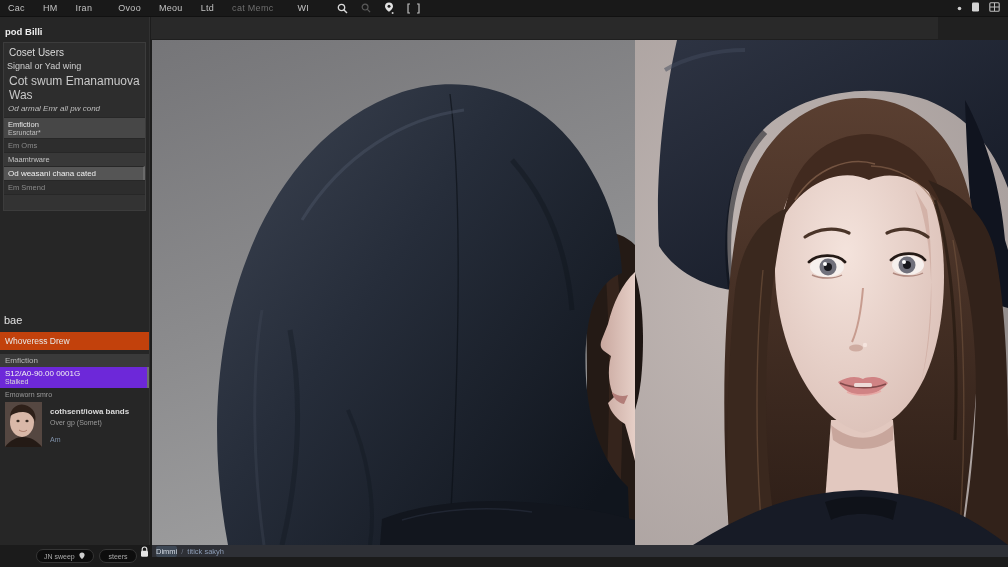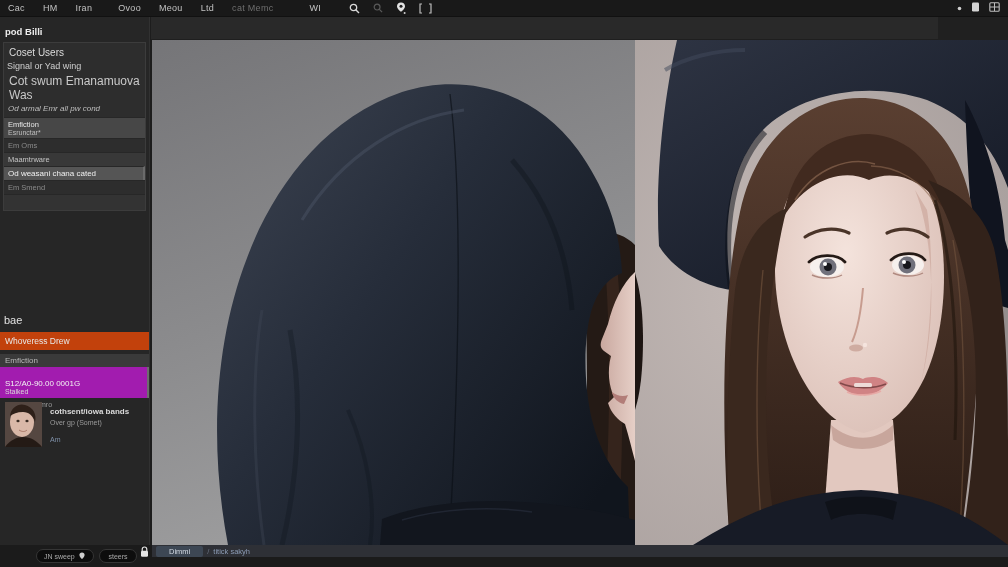--- a/index.html
+++ b/index.html
@@ -34,21 +34,21 @@
   .ip-row.mid { background:#383838; color:#c4c4c4; }
   .ip-row.bright { background:#555555; color:#f0f0f0; font-size:8px; border-right:2px solid #6a6a6a; }
   .ip-foot { height:16px; background:#333333; border-top:1px solid #272727; }
 
   .section-label { position:absolute; top:297px; left:4px; font-size:11px; color:#e0e0e0; }
 
   .sel-block { position:absolute; top:315px; left:0; width:149px; font-size:8px; }
   .sel-header { background:#c2410c; color:#e8e8e8; padding:4px 5px; font-size:8.5px; }
   .sel-gap { height:4px; }
   .sel-item1 { background:#3a3a3a; color:#b9b9b9; padding:2px 5px; }
-  .sel-item2 { background:#a21caf; color:#f2f2f2; padding:12px 5px 3px; border-right:2px solid #6d6d6d; }
+  .sel-item2 { background:#6d28d9; color:#f2f2f2; padding:2px 5px 3px; border-right:2px solid #6d6d6d; }
   .sel-item2 .l2 { font-size:7px; color:#d8d8d8; }
   .sel-foot { padding:3px 5px; font-size:7px; color:#9a9a9a; }
 
   .list-item { position:absolute; top:385px; left:5px; width:140px; display:flex; gap:8px; }
   .thumb { width:37px; height:45px; background:#3a3330; overflow:hidden; flex:none; }
   .li-text { padding-top:5px; }
   .li-title { font-size:8px; font-weight:bold; color:#dadada; }
   .li-sub { font-size:7px; color:#9b9b9b; margin-top:3px; }
   .li-link { font-size:7px; color:#7e90a8; margin-top:10px; }
 
@@ -63,38 +63,38 @@
 
   
   .bottombar { position:absolute; bottom:0; left:0; width:1008px; height:22px; background:#1b1b1b; }
   .pill { position:absolute; bottom:4px; height:14px; background:#0d0d0d; border:1px solid #353535;
     border-radius:7px; color:#a8a8a8; font-size:7px; display:flex; align-items:center; gap:4px; padding:0 7px; }
   .pill1 { left:36px; width:58px; }
   .pill2 { left:99px; width:38px; justify-content:center; }
   .bb-icon { position:absolute; left:140px; bottom:5px; }
   .status-strip { position:absolute; bottom:10px; left:152px; width:856px; height:12px;
     background:#2e3036; display:flex; align-items:center; gap:4px; padding-left:4px; font-size:7.5px; }
-  .status-chip { background:#3d4754; color:#d3dae4; padding:1px 13px; border-radius:2px; }
+  .status-chip { background:#3d4754; color:#d3dae4; padding:1px 0; border-radius:2px; }
   .status-sep { color:#6b7280; }
   .status-path { color:#8b9bb4; }
 </style>
 </head>
 <body>
 
 <div class="app">
 
   <div class="menubar">
     <span class="mitem">Cac</span>
     <span class="mitem">HM</span>
     <span class="mitem">Iran</span>
     <span class="mitem" style="margin-left:8px;">Ovoo</span>
     <span class="mitem">Meou</span>
     <span class="mitem">Ltd</span>
     <span class="mitem dim">cat Memc</span>
-    <span class="mitem" style="margin-left:18px;">WI</span>
+    <span class="mitem" style="margin-left:6px;">WI</span>
 
     <div class="mb-icons">
       <span>
         <svg width="11" height="11" viewBox="0 0 11 11">
             <circle cx="4.5" cy="4.5" r="3.2" fill="none" stroke="#d8d8d8" stroke-width="1.3"></circle>
             <line x1="7" y1="7" x2="10" y2="10" stroke="#d8d8d8" stroke-width="1.4"></line>
           </svg>
       </span>
       <span>
         <svg width="10" height="10" viewBox="0 0 11 11">

